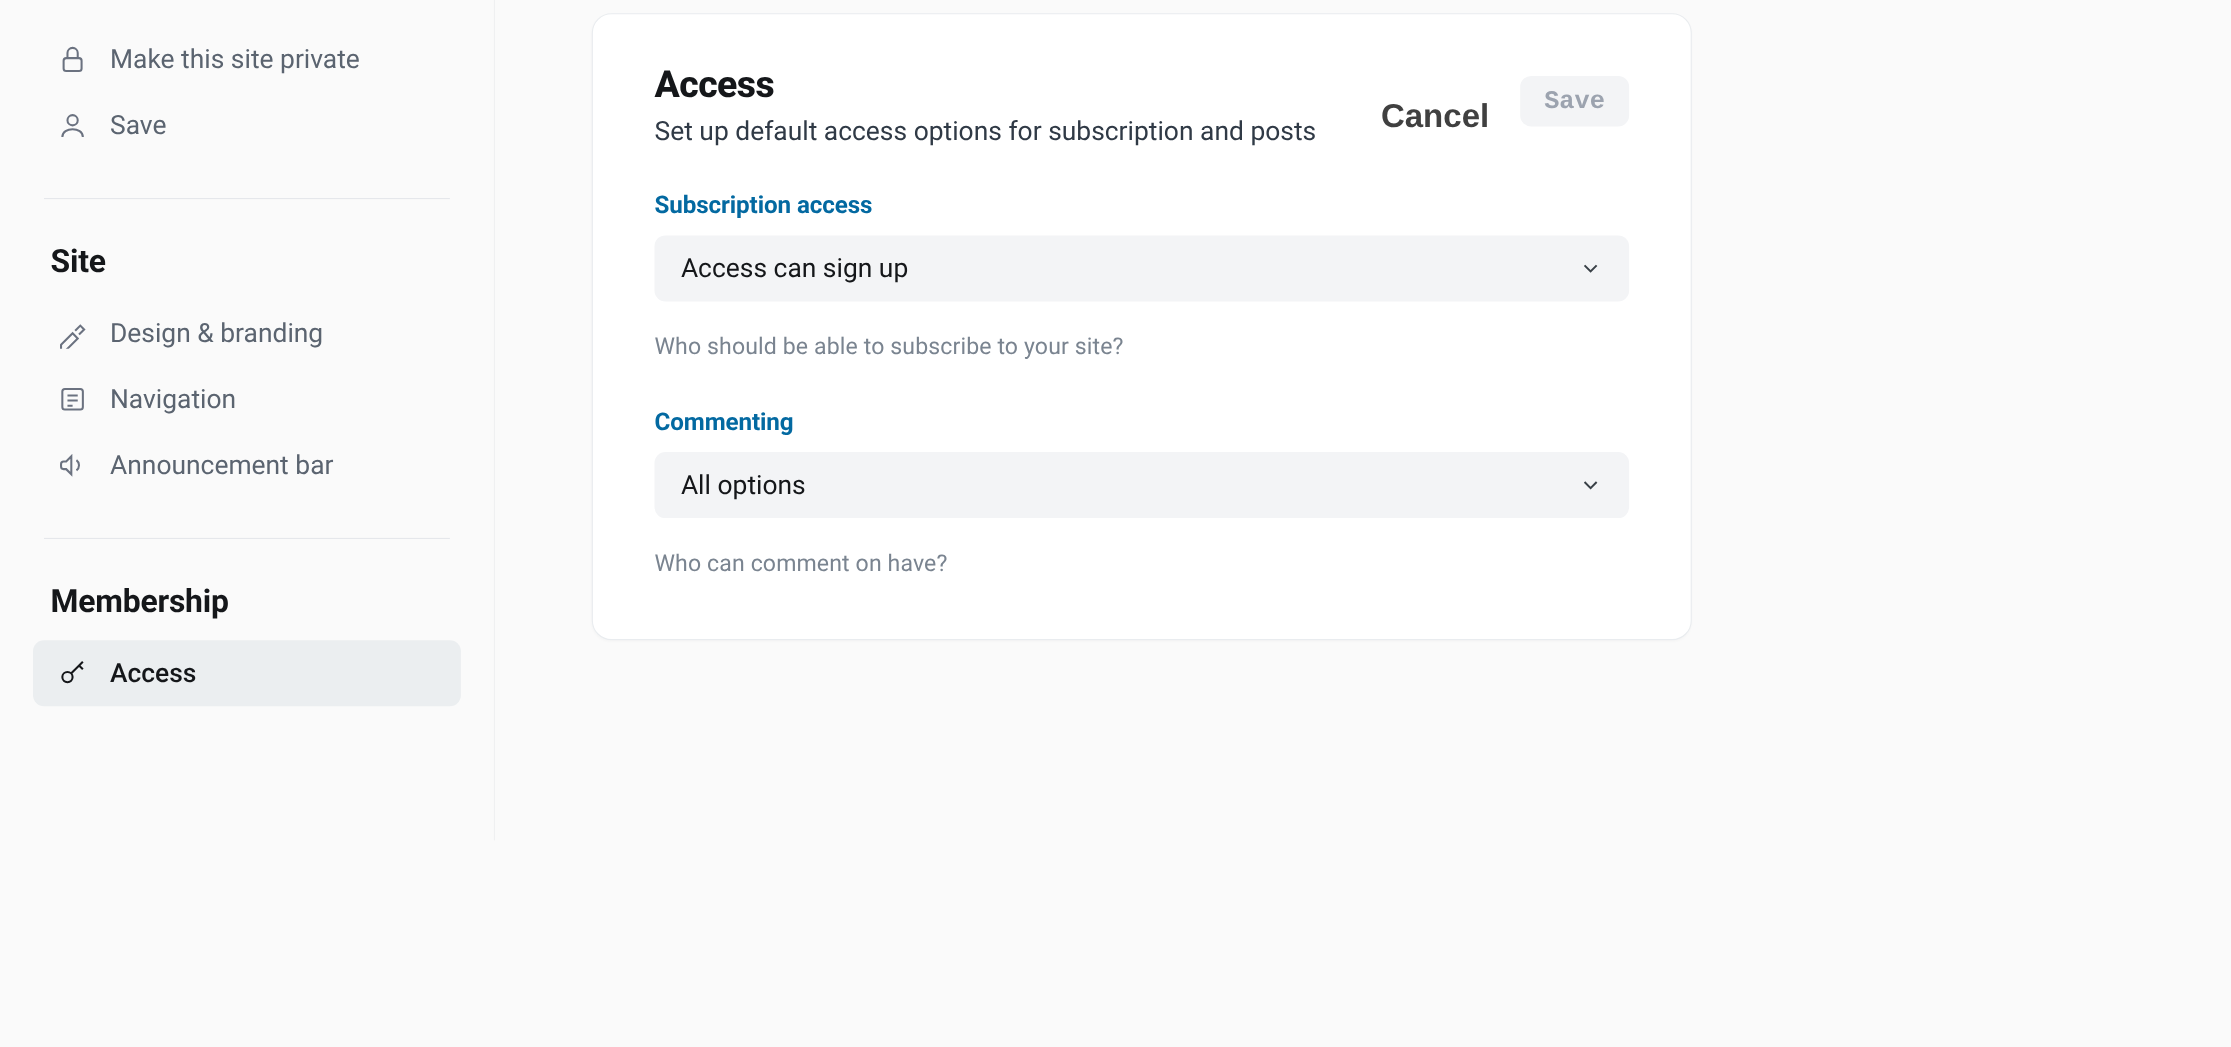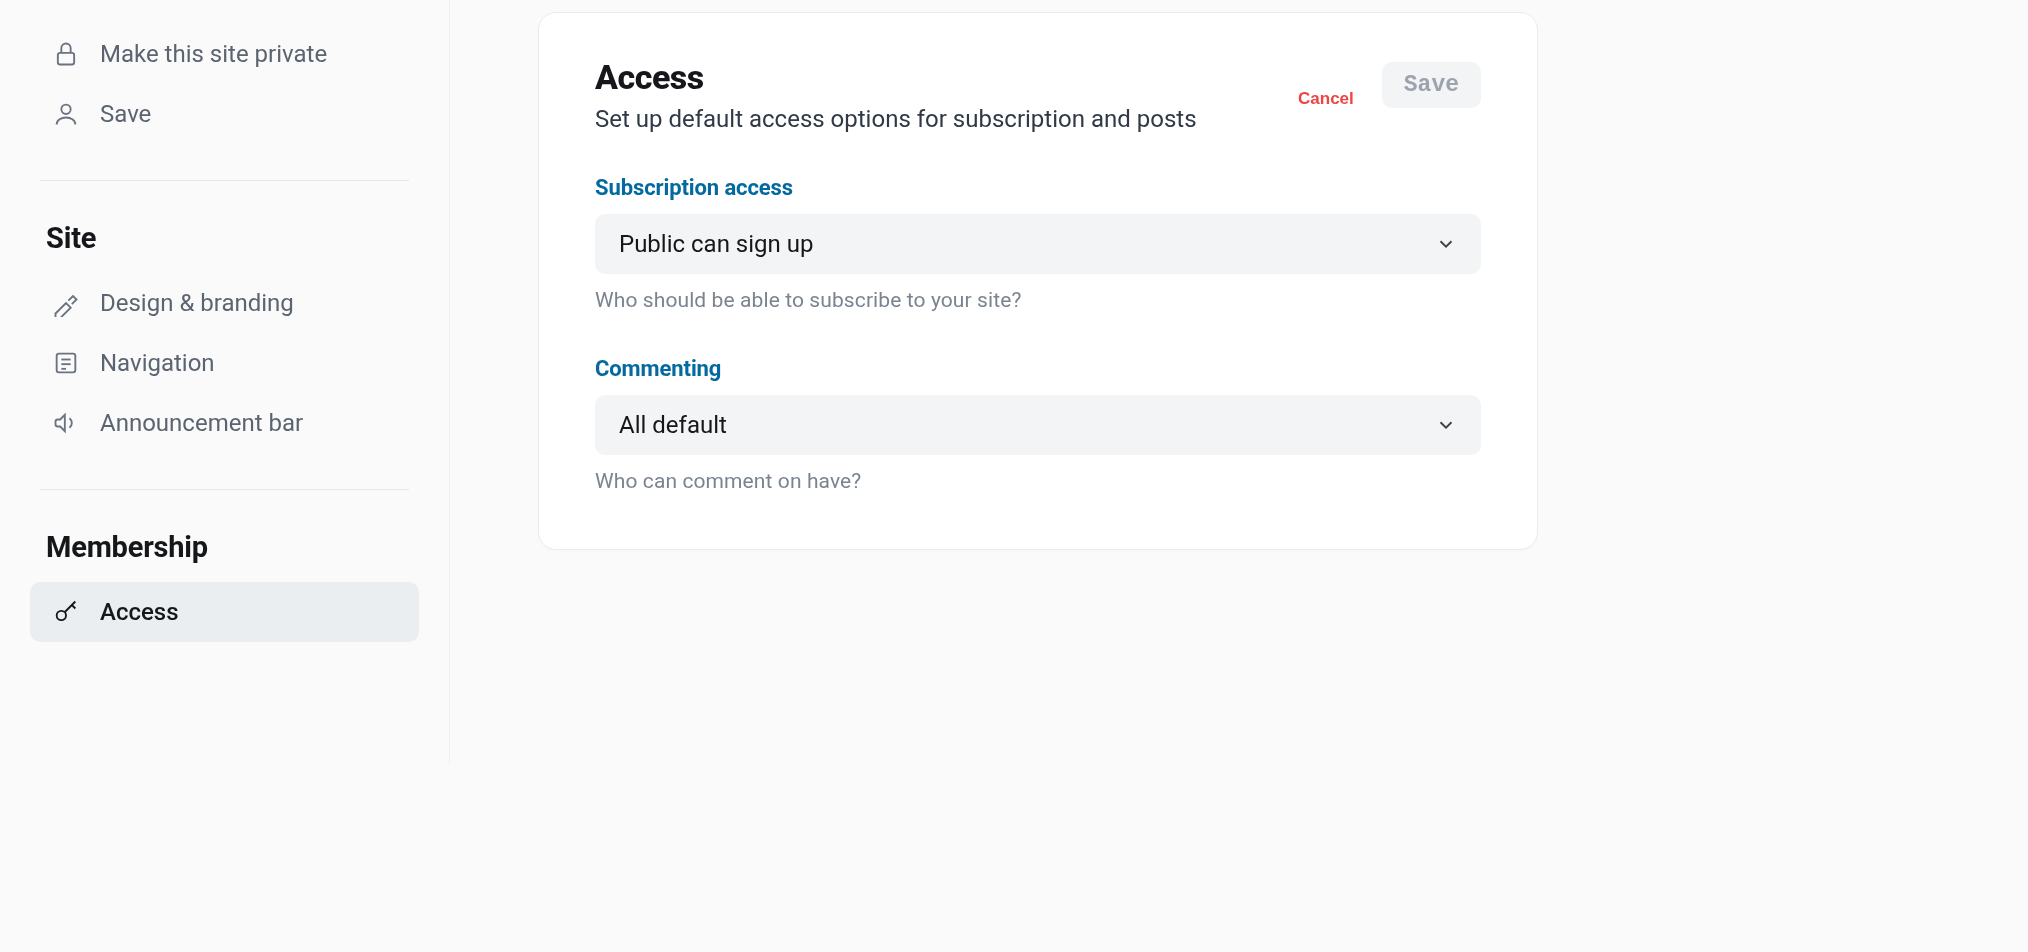--- a/index.html
+++ b/index.html
@@ -95,23 +95,23 @@
     font-size: 24px;
     color: #303a46;
   }
   .card-actions {
     display: flex;
     gap: 28px;
     align-items: center;
     margin-top: 4px;
   }
   .btn-cancel {
-    font-size: 17px;
+    font-size: 30px;
     font-weight: 600;
-    color: #ef4444;
+    color: #404040;
     background: transparent;
     border: none;
     cursor: pointer;
     margin-top: 28px;
   }
   .btn-save {
     font-size: 23px;
     font-weight: 700;
     color: #9ca3af;
     background: #f3f4f6;
@@ -146,21 +146,21 @@
   }
   .select .chev {
     width: 22px;
     height: 22px;
     color: #394047;
   }
   .select .chev svg { width: 22px; height: 22px; stroke: currentColor; fill: none; stroke-width: 2; }
   .field-hint {
     font-size: 21px;
     color: #7a8490;
-    margin-top: 14px;
+    margin-top: 30px;
     letter-spacing: 0.1px;
   }
 </style>
 </head>
 <body>
 
 <aside class="sidebar">
 
   <div class="sidebar-item">
     <span class="icon">
@@ -245,35 +245,35 @@
       </div>
       <div class="card-actions">
         <button class="btn-cancel">Cancel</button>
         <button class="btn-save">Save</button>
       </div>
     </div>
 
     <div class="field">
       <div class="field-label">Subscription access</div>
       <div class="select">
-        <span>Public can sign up</span>
+        <span>Access can sign up</span>
         <span class="chev">
           <svg viewBox="0 0 24 24">
               <polyline points="6 9 12 15 18 9"></polyline>
             </svg>
         </span>
       </div>
       <div class="field-hint">Who should be able to subscribe to your site?</div>
     </div>
 
 
     <div class="field">
       <div class="field-label">Commenting</div>
       <div class="select">
-        <span>All default</span>
+        <span>All options</span>
         <span class="chev">
           <svg viewBox="0 0 24 24">
               <polyline points="6 9 12 15 18 9"></polyline>
             </svg>
         </span>
       </div>
       <div class="field-hint">Who can comment on have?</div>
     </div>
 
   </div>

